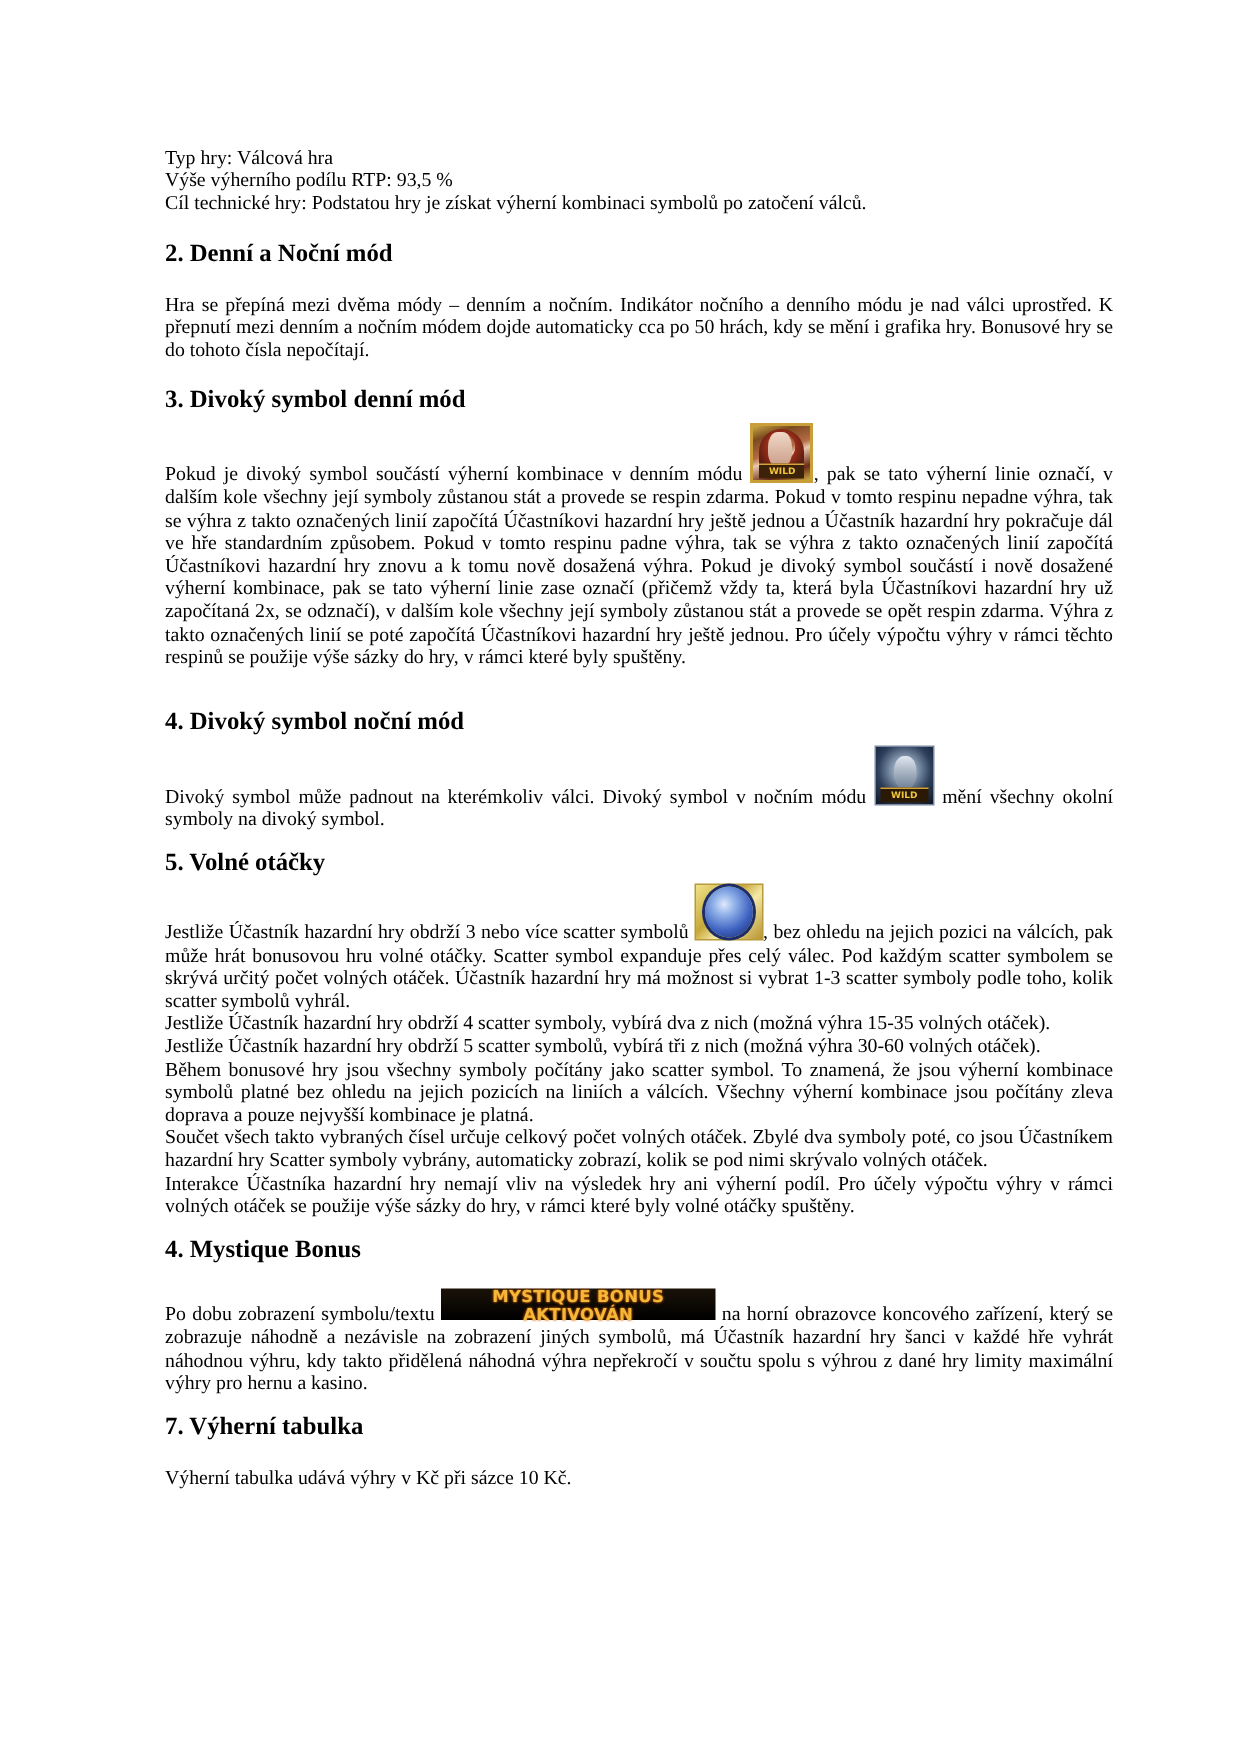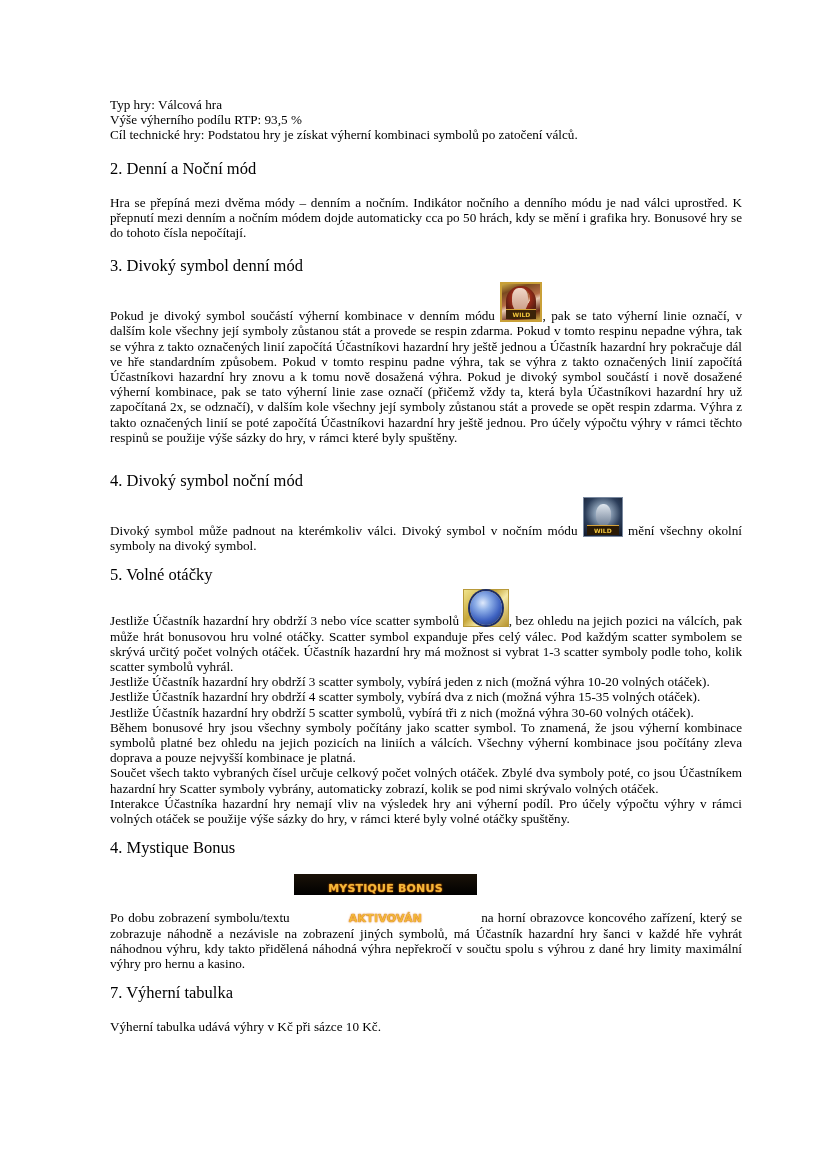--- a/index.html
+++ b/index.html
@@ -1,21 +1,21 @@
 <!DOCTYPE html>
 <html><head>
 <meta charset="utf-8">
 <style>
   html, body { margin: 0; padding: 0; background: #ffffff; }
   body { width: 827px; height: 1169px; position: relative; overflow: hidden;
          font-family: "Liberation Serif", "DejaVu Serif", serif; color: #000; }
   .page { position: absolute; left: 110px; top: 97px; width: 632px; }
   p, .line { margin: 0; font-size: 13.2px; line-height: 15.2px; }
   .j { text-align: justify; }
-  h2 { font-size: 16.5px; font-weight: normal; margin: 0; line-height: 20px; }
+  h2 { font-size: 16.5px; font-weight: bold; margin: 0; line-height: 20px; }
   .inline-img { display: inline-block; vertical-align: baseline; position: relative; }
   
   .wild-day { width: 42px; height: 40px; margin-bottom: -2px;
     background: linear-gradient(160deg, #c9a844 0%, #7a4a20 20%, #b56b45 45%, #e8c8b0 55%, #6a2b15 80%, #c9a844 100%);
     border: 2px solid #c9a038; box-sizing: border-box; }
   .wild-day .face { position: absolute; left: 10px; top: 4px; width: 16px; height: 24px; border-radius: 40% 40% 45% 45%;
     background: linear-gradient(180deg, #f1d8c8, #c89a85); }
   .wild-day .hair { position: absolute; left: 4px; top: 2px; width: 30px; height: 30px; border-radius: 50% 50% 20% 20%;
     background: radial-gradient(circle at 50% 40%, transparent 38%, #9a2c1a 40%, #5a1e10 70%); }
   .wild-tag { position: absolute; left: 4px; bottom: 1px; width: 30px; height: 9px; background: #3b2208;
@@ -32,21 +32,21 @@
   .scatter { width: 46px; height: 38px; margin-bottom: -2px;
     background: linear-gradient(135deg, #f0e38a, #c7a73a 40%, #f5e9a8 60%, #b89530);
     border: 1px solid #b89a3a; box-sizing: border-box; }
   .scatter .orb { position: absolute; left: 6px; top: 1px; width: 32px; height: 34px; border-radius: 50%;
     background: radial-gradient(circle at 40% 35%, #dfe9fb 0%, #8fb0e8 25%, #3f63c2 60%, #15265e 100%);
     box-shadow: 0 0 0 2px #1d2d66; }
   
   .mystique { display: inline-block; width: 183px; height: 21px; margin-bottom: -4px;
     background: linear-gradient(180deg, #1a1208 0%, #000 100%);
     color: #f2b83a; font-family: "DejaVu Sans", sans-serif; font-weight: bold; font-size: 11px;
-    line-height: 30px; text-align: center; letter-spacing: 0.2px;
+    line-height: 12px; text-align: center; letter-spacing: 0.2px;
     text-shadow: 0 0 2px #ff7a00, 0 0 1px #7a3a00; }
 </style>
 </head>
 <body>
 
 <div class="page">
 
   <div>
     <p class="line">Typ hry: Válcová hra</p>
     <p class="line">Výše výherního podílu RTP: 93,5 %</p>
@@ -57,21 +57,20 @@
   <p class="j" style="margin-top:16px">Hra se přepíná mezi dvěma módy – denním a nočním. Indikátor nočního a denního módu je nad válci uprostřed. K přepnutí mezi denním a nočním módem dojde automaticky cca po 50 hrách, kdy se mění i grafika hry. Bonusové hry se do tohoto čísla nepočítají.</p>
 
   <h2 style="margin-top:16px">3. Divoký symbol denní mód</h2>
   <p class="j" style="margin-top:6px"><span>Pokud je divoký symbol součástí výherní kombinace v denním módu </span><span class="inline-img wild-day"><span class="hair"></span><span class="face"></span><span class="wild-tag">WILD</span></span><span>, pak se tato výherní linie označí, v dalším kole všechny její symboly zůstanou stát a provede se respin zdarma. Pokud v tomto respinu nepadne výhra, tak se výhra z takto označených linií započítá Účastníkovi hazardní hry ještě jednou a Účastník hazardní hry pokračuje dál ve hře standardním způsobem. Pokud v tomto respinu padne výhra, tak se výhra z takto označených linií započítá Účastníkovi hazardní hry znovu a k tomu nově dosažená výhra. Pokud je divoký symbol součástí i nově dosažené výherní kombinace, pak se tato výherní linie zase označí (přičemž vždy ta, která byla Účastníkovi hazardní hry už započítaná 2x, se odznačí), v dalším kole všechny její symboly zůstanou stát a provede se opět respin zdarma. Výhra z takto označených linií se poté započítá Účastníkovi hazardní hry ještě jednou. Pro účely výpočtu výhry v rámci těchto respinů se použije výše sázky do hry, v rámci které byly spuštěny.</span></p>
 
   <h2 style="margin-top:26px">4. Divoký symbol noční mód</h2>
   <p class="j" style="margin-top:6px"><span>Divoký symbol může padnout na kterémkoliv válci. Divoký symbol v nočním módu </span><span class="inline-img wild-night"><span class="face"></span><span class="wild-tag">WILD</span></span><span> mění všechny okolní symboly na divoký symbol.</span></p>
 
   <h2 style="margin-top:12px">5. Volné otáčky</h2>
   <p class="j" style="margin-top:4px"><span>Jestliže Účastník hazardní hry obdrží 3 nebo více scatter symbolů </span><span class="inline-img scatter"><span class="orb"></span></span><span>, bez ohledu na jejich pozici na válcích, pak může hrát bonusovou hru volné otáčky. Scatter symbol expanduje přes celý válec. Pod každým scatter symbolem se skrývá určitý počet volných otáček. Účastník hazardní hry má možnost si vybrat 1-3 scatter symboly podle toho, kolik scatter symbolů vyhrál.</span></p>
-  <p class="line">Jestliže Účastník hazardní hry obdrží 3 scatter symboly, vybírá jeden z nich (možná výhra 10-20 volných otáček).</p>
   <p class="line">Jestliže Účastník hazardní hry obdrží 4 scatter symboly, vybírá dva z nich (možná výhra 15-35 volných otáček).</p>
   <p class="line">Jestliže Účastník hazardní hry obdrží 5 scatter symbolů, vybírá tři z nich (možná výhra 30-60 volných otáček).</p>
   <p class="j">Během bonusové hry jsou všechny symboly počítány jako scatter symbol. To znamená, že jsou výherní kombinace symbolů platné bez ohledu na jejich pozicích na liniích a válcích. Všechny výherní kombinace jsou počítány zleva doprava a pouze nejvyšší kombinace je platná.</p>
   <p class="j">Součet všech takto vybraných čísel určuje celkový počet volných otáček. Zbylé dva symboly poté, co jsou Účastníkem hazardní hry Scatter symboly vybrány, automaticky zobrazí, kolik se pod nimi skrývalo volných otáček.</p>
   <p class="j">Interakce Účastníka hazardní hry nemají vliv na výsledek hry ani výherní podíl. Pro účely výpočtu výhry v rámci volných otáček se použije výše sázky do hry, v rámci které byly volné otáčky spuštěny.</p>
 
   <h2 style="margin-top:12px">4. Mystique Bonus</h2>
   <p class="j" style="margin-top:16px"><span>Po dobu zobrazení symbolu/textu </span><span class="mystique">MYSTIQUE BONUS AKTIVOVÁN</span><span> na horní obrazovce koncového zařízení, který se zobrazuje náhodně a nezávisle na zobrazení jiných symbolů, má Účastník hazardní hry šanci v každé hře vyhrát náhodnou výhru, kdy takto přidělená náhodná výhra nepřekročí v součtu spolu s výhrou z dané hry limity maximální výhry pro hernu a kasino.</span></p>
 
   <h2 style="margin-top:12px">7. Výherní tabulka</h2>

